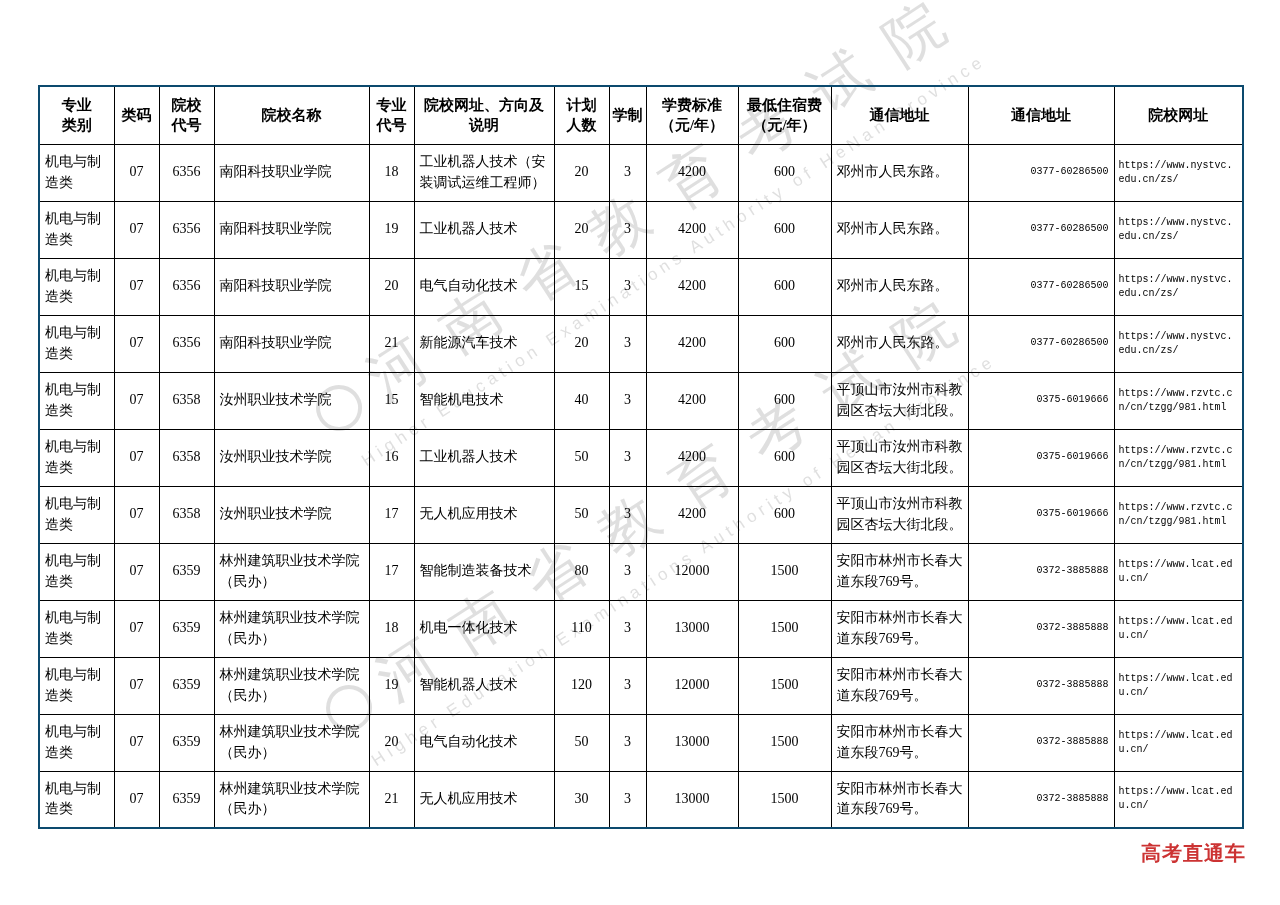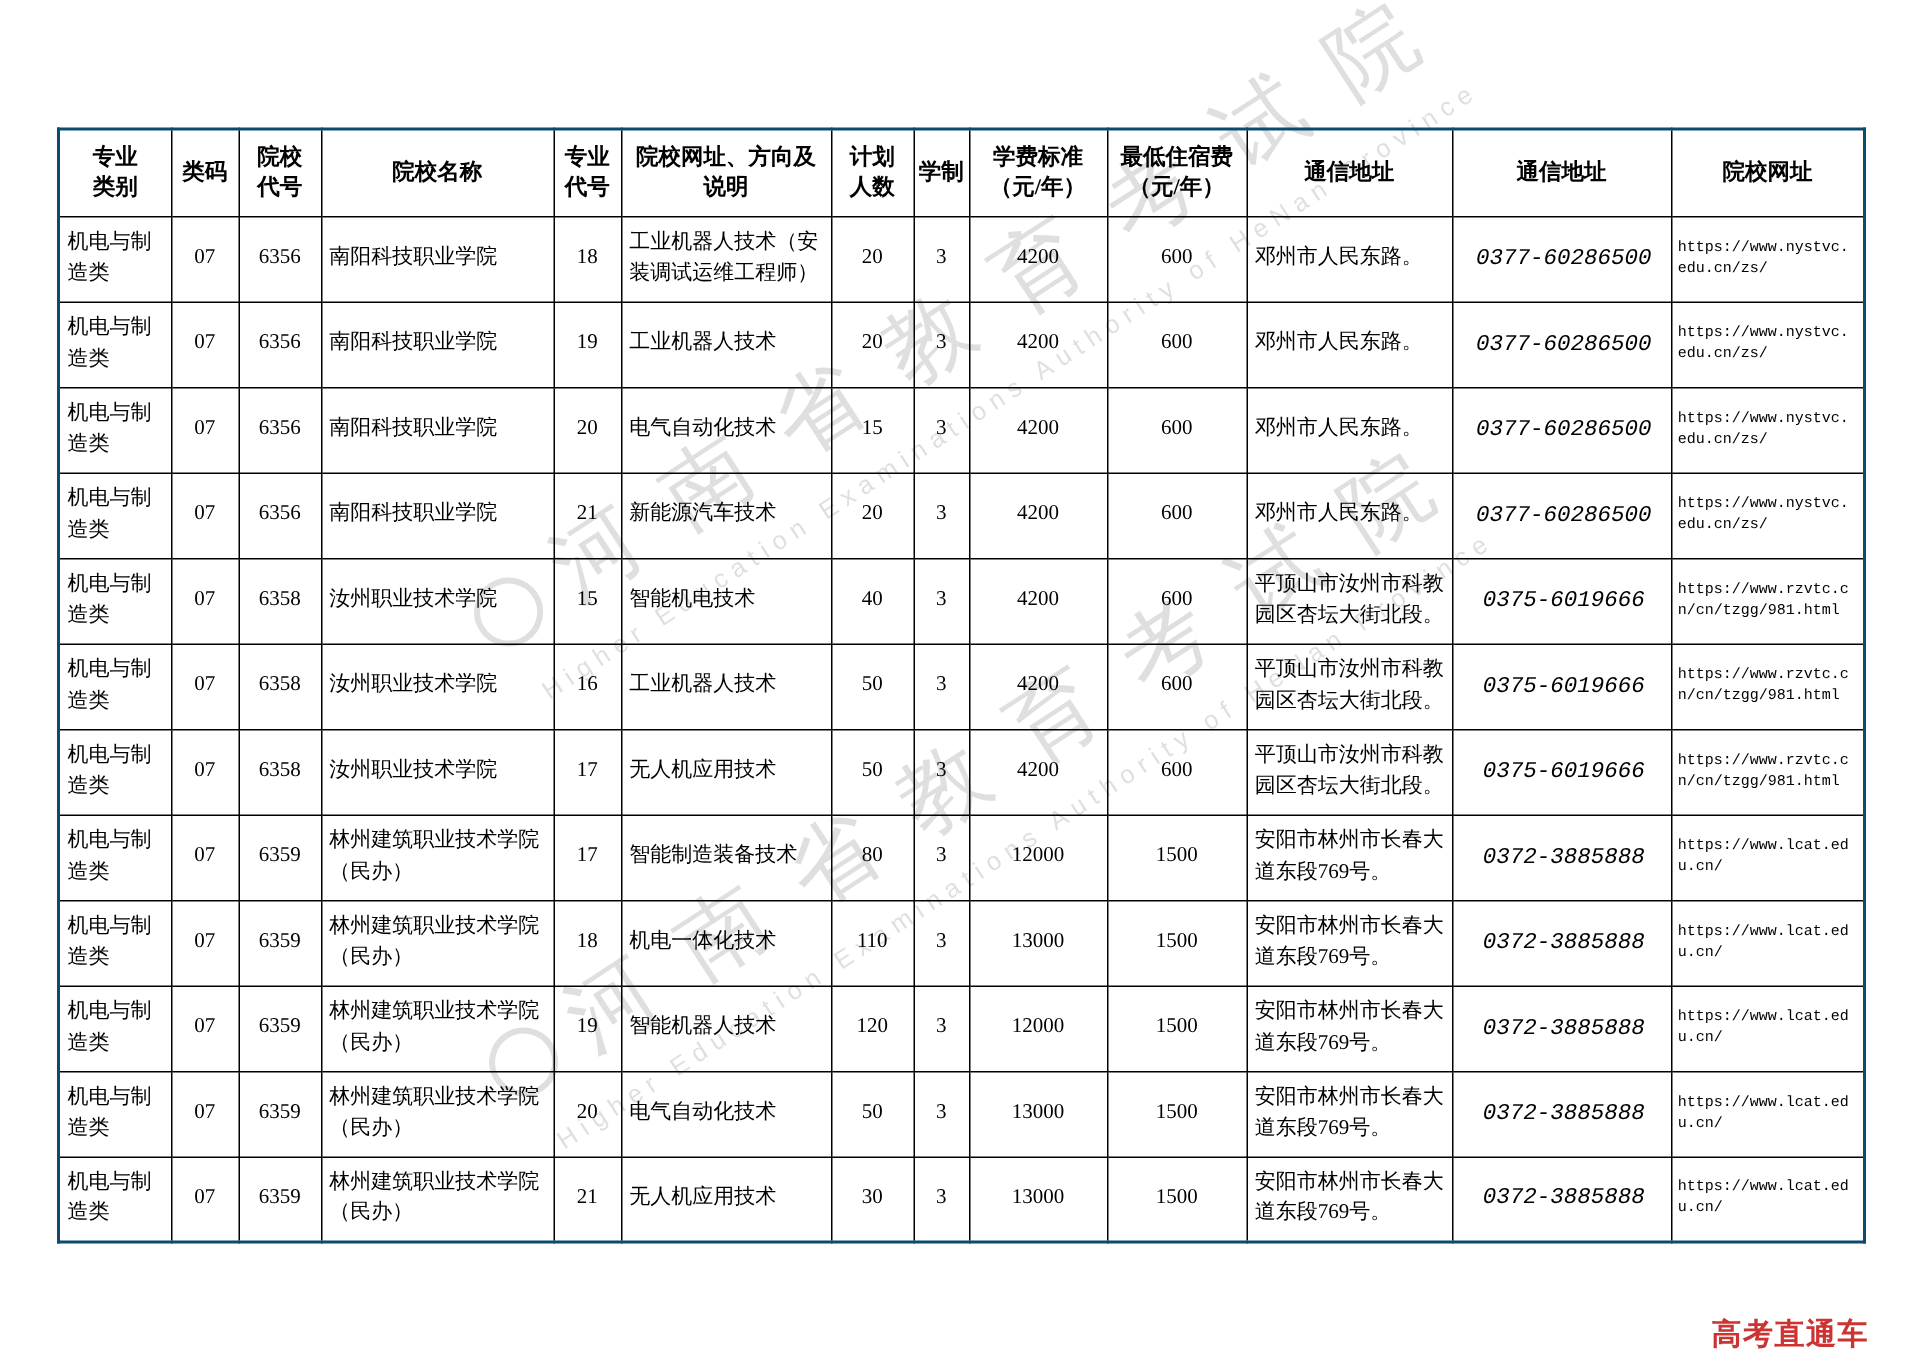--- a/index.html
+++ b/index.html
@@ -45,38 +45,37 @@
   thead tr{height:58px;}
   tbody tr{height:57px;}
   th{
     font-weight:bold;text-align:center;white-space:pre-line;font-size:15px;
     line-height:1.35;padding:2px 2px;
   }
   
   td.c0,td.c3,td.c5,td.c10{text-align:left;}
   td.c1,td.c2,td.c4,td.c6,td.c7,td.c8,td.c9{text-align:center;}
   td.c11{
-    text-align:center;font-family:"Liberation Mono","DejaVu Sans Mono",monospace;
-    font-size:15px;padding-left:8px;font-style:italic;
+    text-align:right;font-family:"Liberation Mono","DejaVu Sans Mono",monospace;
+    font-size:10px;padding-left:8px;
   }
   td.c12{
     text-align:left;font-family:"Liberation Mono","DejaVu Sans Mono",monospace;
     font-size:10px;word-break:break-all;line-height:1.4;padding-left:4px;
   }
 
   
   .page-footer{
     position:absolute;left:0;top:846px;width:100%;text-align:center;
     font-size:14px;z-index:2;
   }
   .brand{
     position:absolute;right:34px;top:840px;font-size:20px;font-weight:bold;
     color:#cc3333;z-index:2;font-family:"Liberation Serif",serif;
     letter-spacing:1px;
-    margin-top:36px;
   }
 </style>
 </head>
 <body>
 
 <div class="page">
 
   <div class="wm wm-1">
     <span class="wm-cn"><span class="wm-logo"></span><span>河南省教育考试院</span></span>
     <span class="wm-en">Higher Education Examinations Authority of HeNan Province</span>

